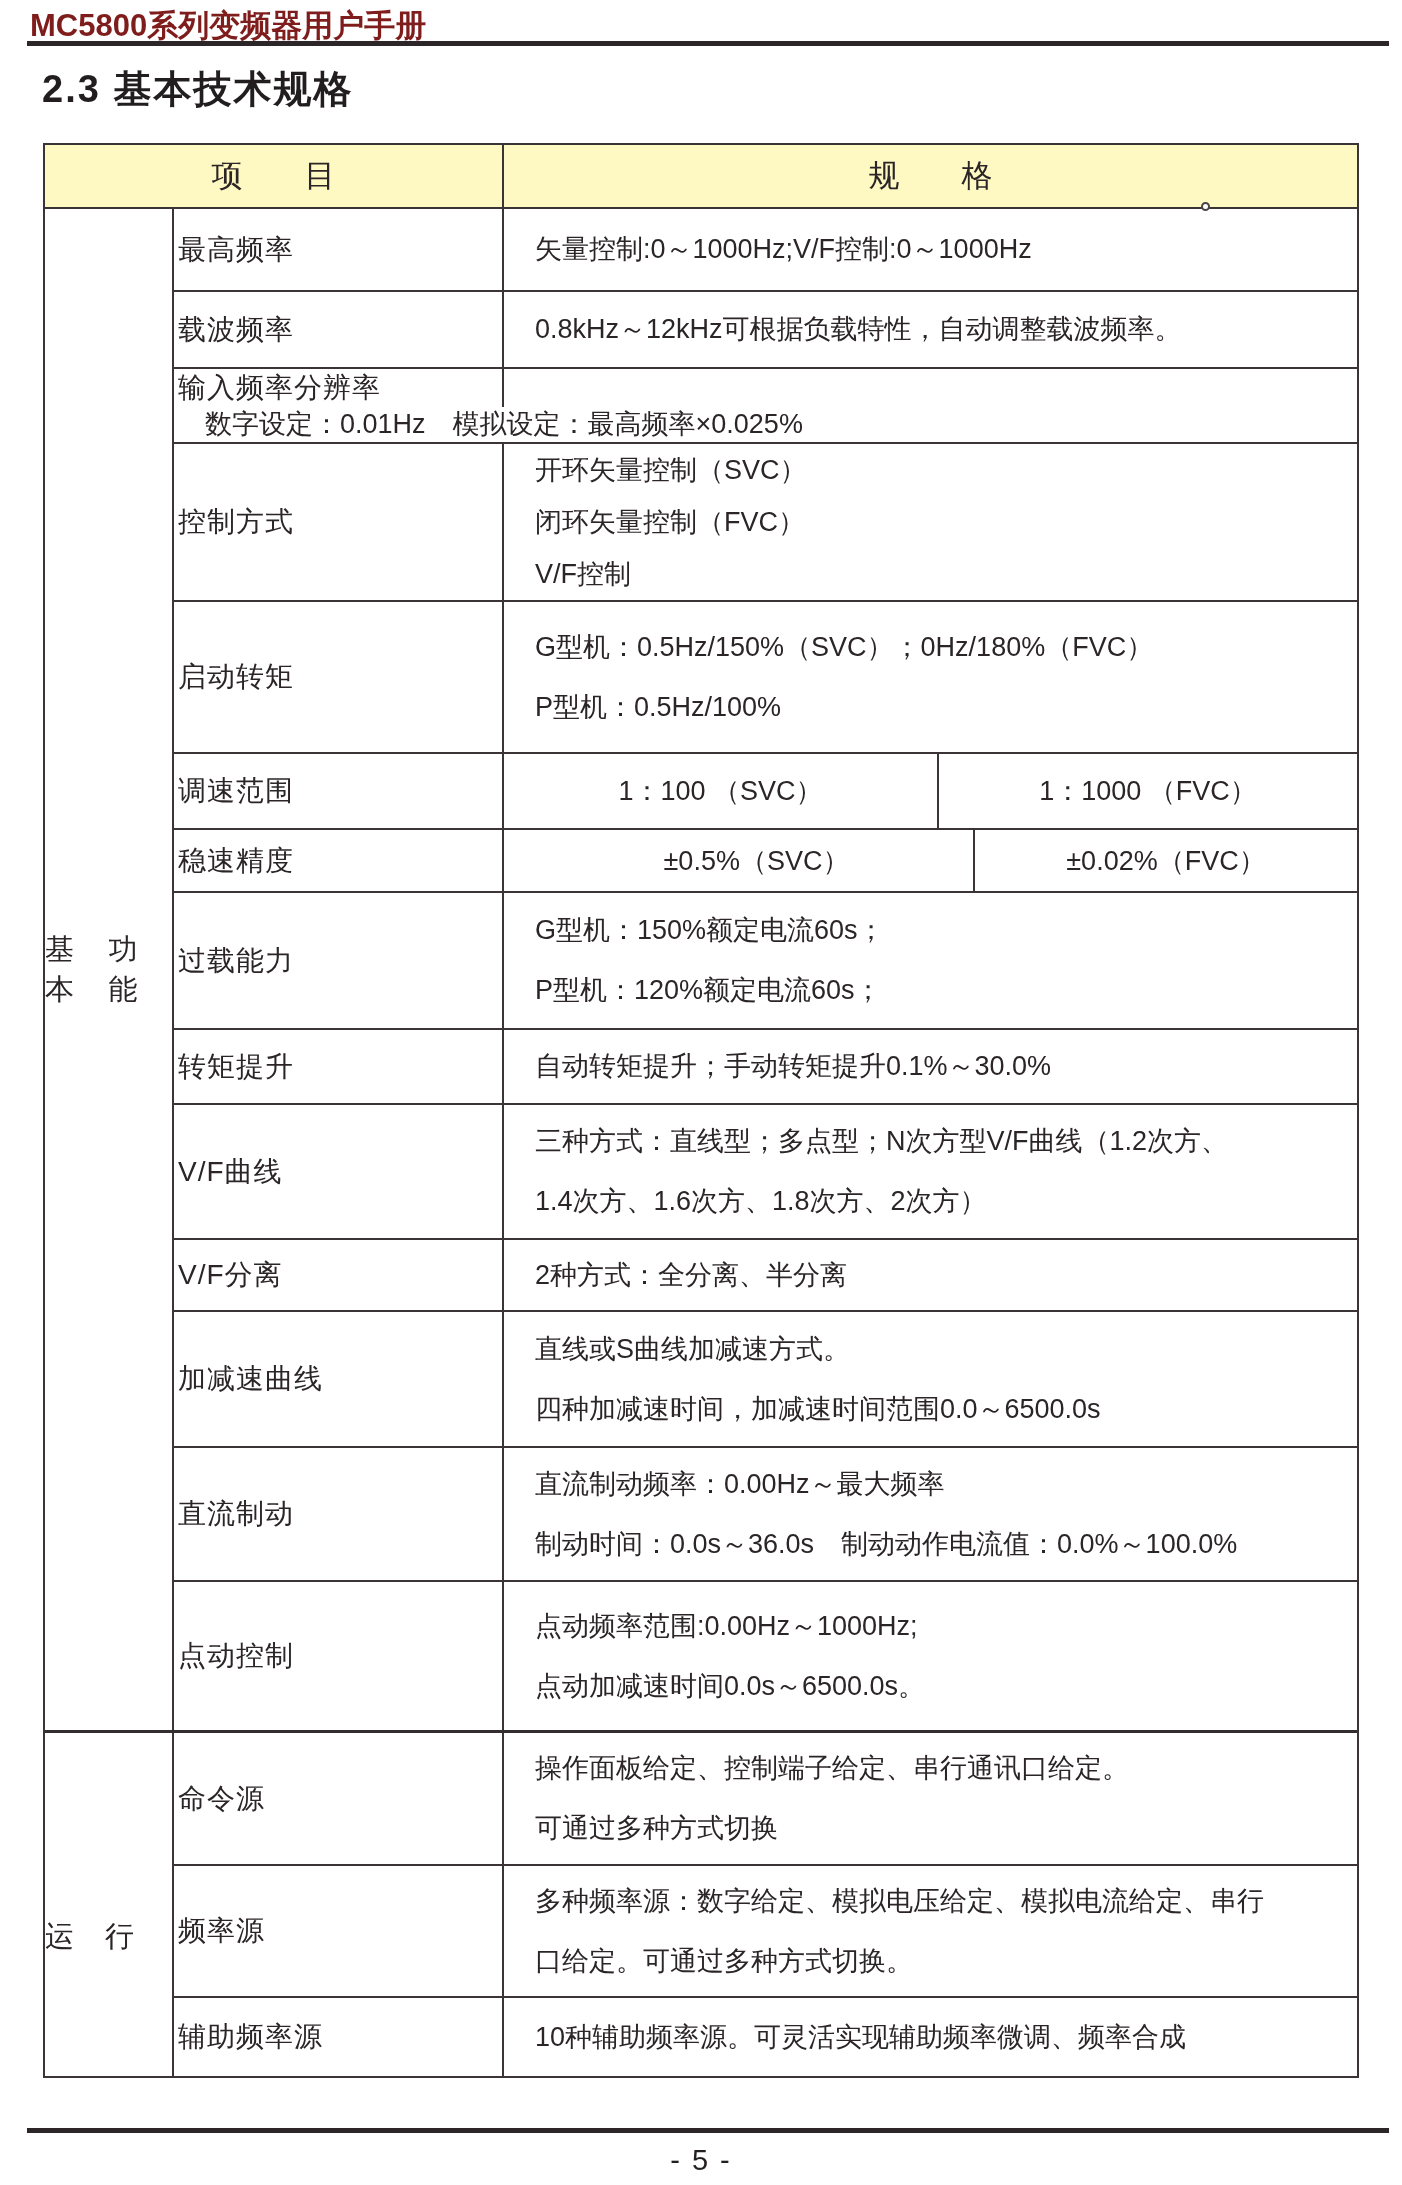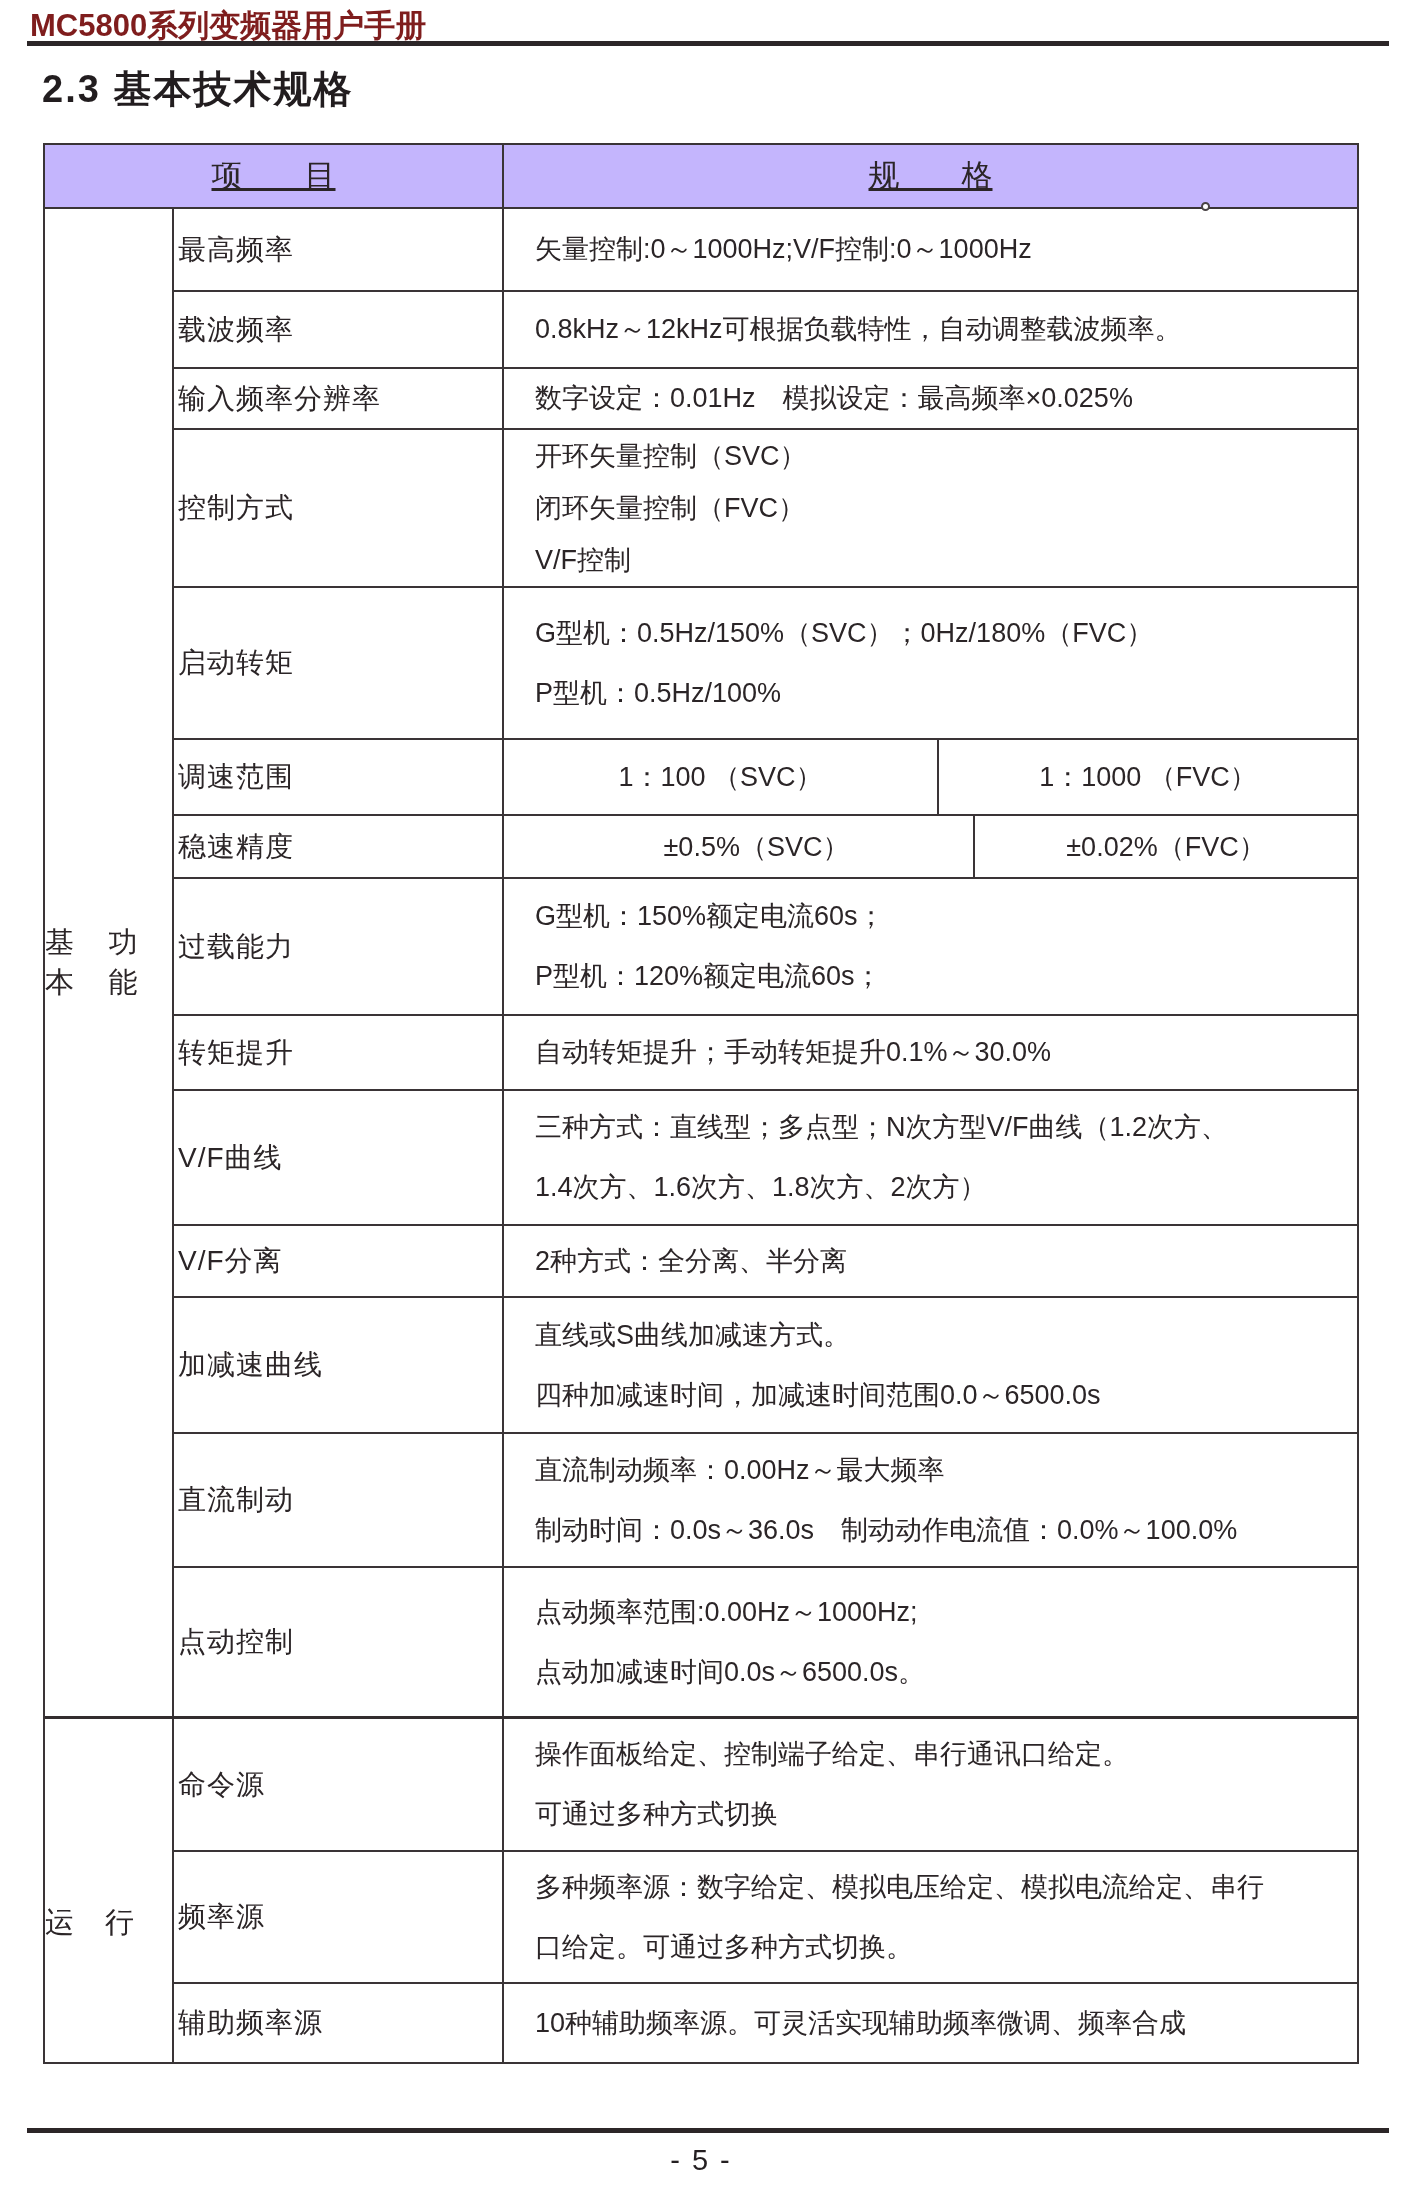--- a/index.html
+++ b/index.html
@@ -14,22 +14,22 @@
   .top-rule{position:absolute;left:27px;top:41px;width:1362px;height:5px;background:#2c2628;}
   .section-title{
     position:absolute;left:42px;top:64px;font-size:38px;font-weight:bold;
     color:#221d1f;letter-spacing:2px;white-space:nowrap;
   }
   .spec-table{
     position:absolute;left:43px;top:143px;width:1316px;
     border:2px solid #3a3436;box-sizing:border-box;background:#fff;
   }
   .thead{
-    display:flex;height:64px;background:#c4b5fd;
-    border-bottom:2px solid #3a3436;box-sizing:border-box;text-decoration:underline;
+    display:flex;height:64px;background:#fef9c3;
+    border-bottom:2px solid #3a3436;box-sizing:border-box;
   }
   .th{display:flex;align-items:center;justify-content:center;font-size:31px;color:#2b2527;}
   .th-item{width:459px;border-right:2px solid #3a3436;box-sizing:border-box;}
   .th-spec{flex:1;}
   .group{display:flex;border-bottom:3px solid #332d2f;}
   .group:last-child{border-bottom:none;}
   .cat-cell{
     width:129px;border-right:2px solid #3a3436;box-sizing:border-box;
     display:flex;flex-direction:row;align-items:center;
     font-size:29px;color:#2b2527;letter-spacing:1px;
@@ -88,21 +88,21 @@
             <div class="spec-cell">
               <div class="spec-line">矢量控制:0～1000Hz;V/F控制:0～1000Hz</div>
             </div>
           </div>
           <div class="row" style="height: 77px;">
             <div class="item-cell">载波频率</div>
             <div class="spec-cell">
               <div class="spec-line">0.8kHz～12kHz可根据负载特性，自动调整载波频率。</div>
             </div>
           </div>
-          <div class="row" style="height: 61px;">
+          <div class="row" style="height: 75px; flex-direction: column;">
             <div class="item-cell">输入频率分辨率</div>
             <div class="spec-cell">
               <div class="spec-line">数字设定：0.01Hz　模拟设定：最高频率×0.025%</div>
             </div>
           </div>
           <div class="row" style="height: 158px;">
             <div class="item-cell">控制方式</div>
             <div class="spec-cell tight">
               <div class="spec-line">开环矢量控制（SVC）</div>
               <div class="spec-line">闭环矢量控制（FVC）</div>

